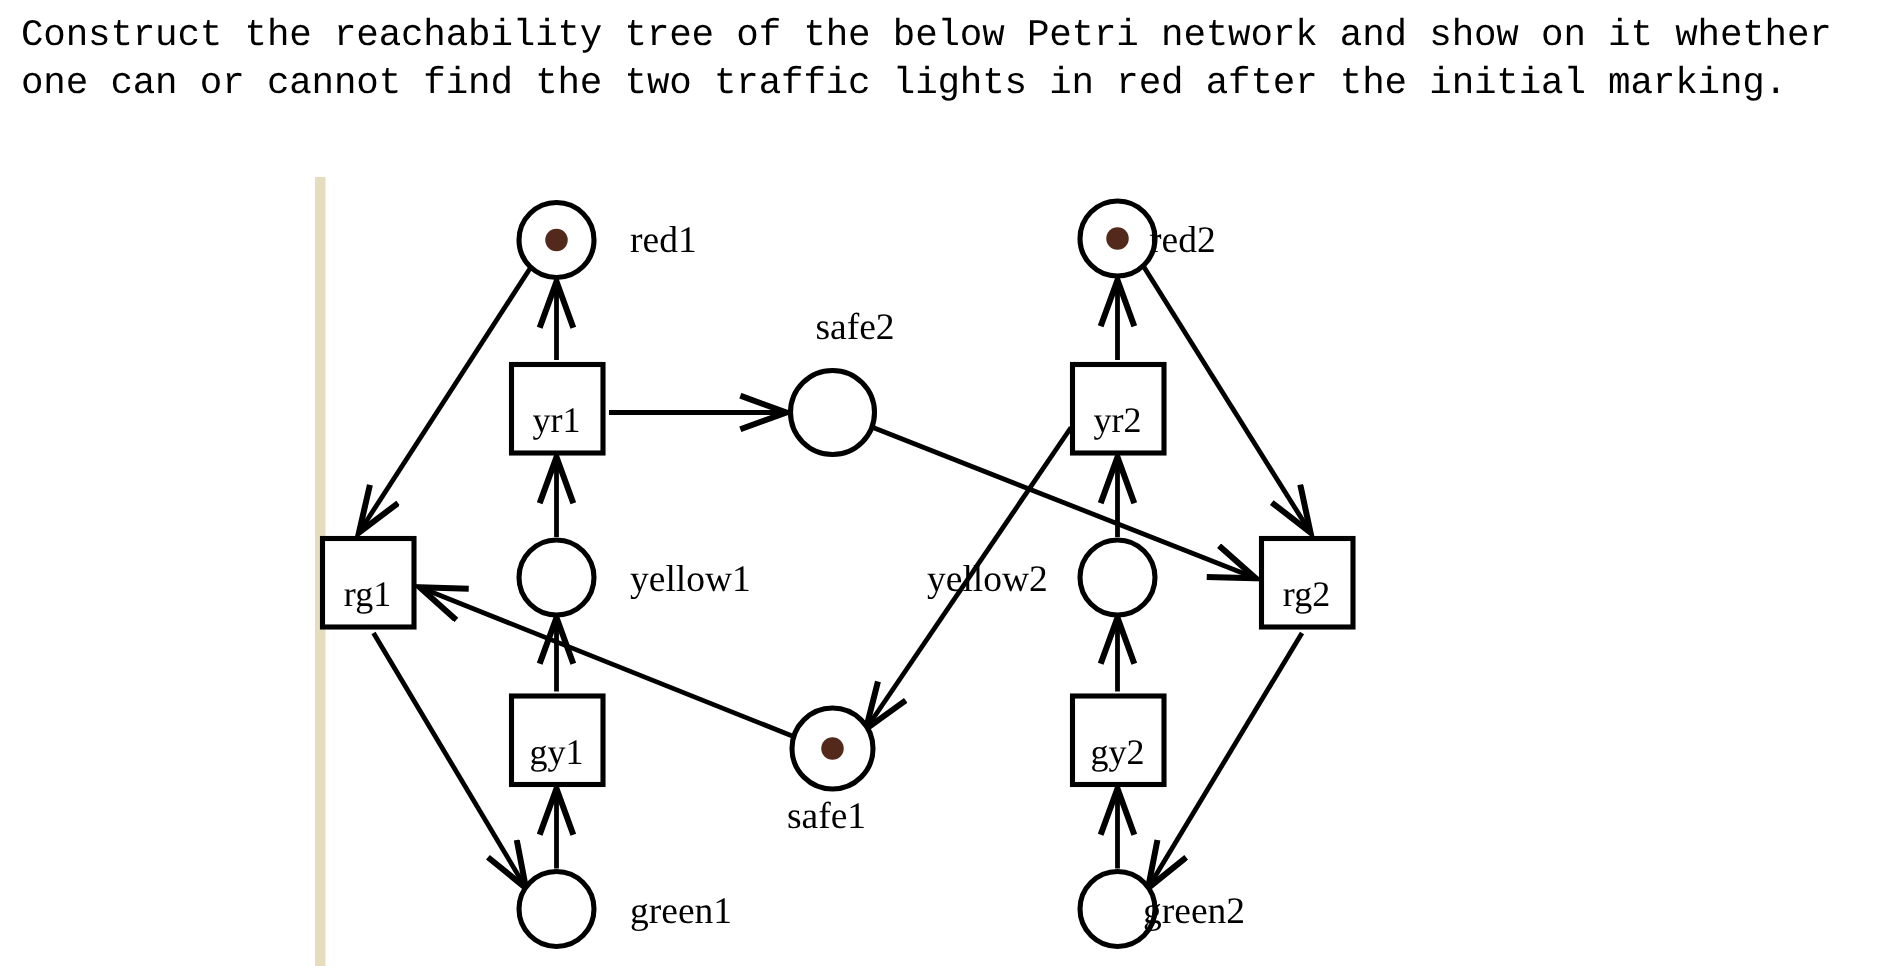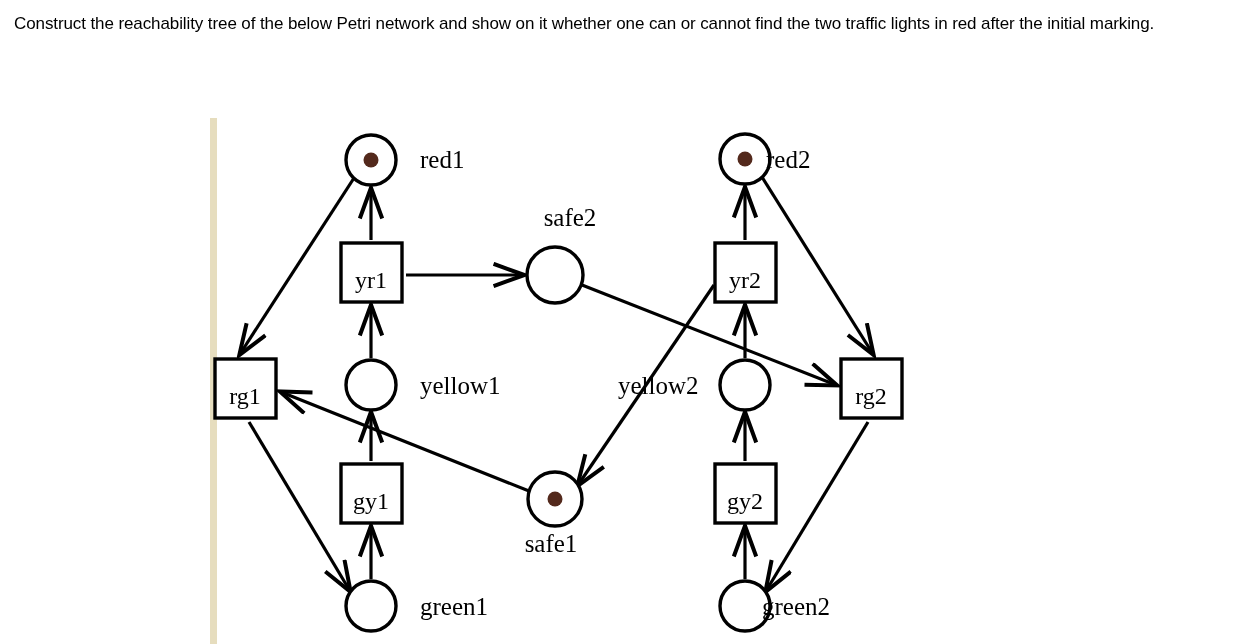--- a/index.html
+++ b/index.html
@@ -14,22 +14,22 @@
     position: relative;
     overflow: hidden;
     font-family: "DejaVu Sans", sans-serif;
   }
 
   #question-text {
     position: absolute;
     left: 14px;
     top: 8px;
     width: 1236px;
-    font-family: Liberation Sans, sans-serif;
-    font-size: 17px;
+    font-family: Liberation Mono, monospace;
+    font-size: 25px;
     line-height: 32px;
     color: #000000;
     letter-spacing: -0.1px;
     white-space: pre-wrap;
   }
 
   #petri-figure {
     position: absolute;
     left: 0;
     top: 104px;

